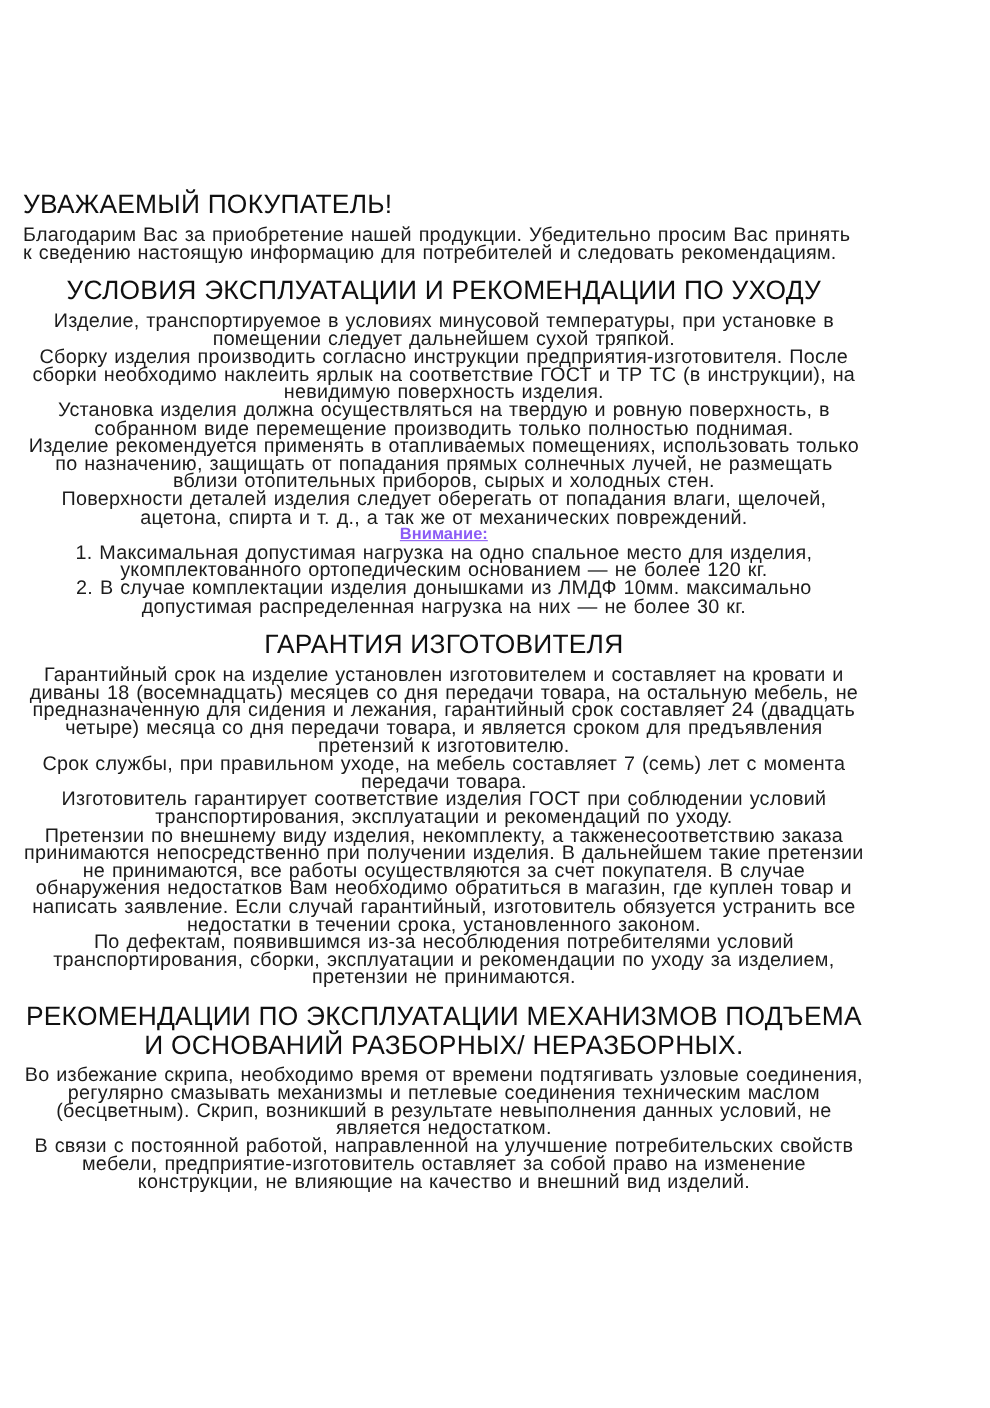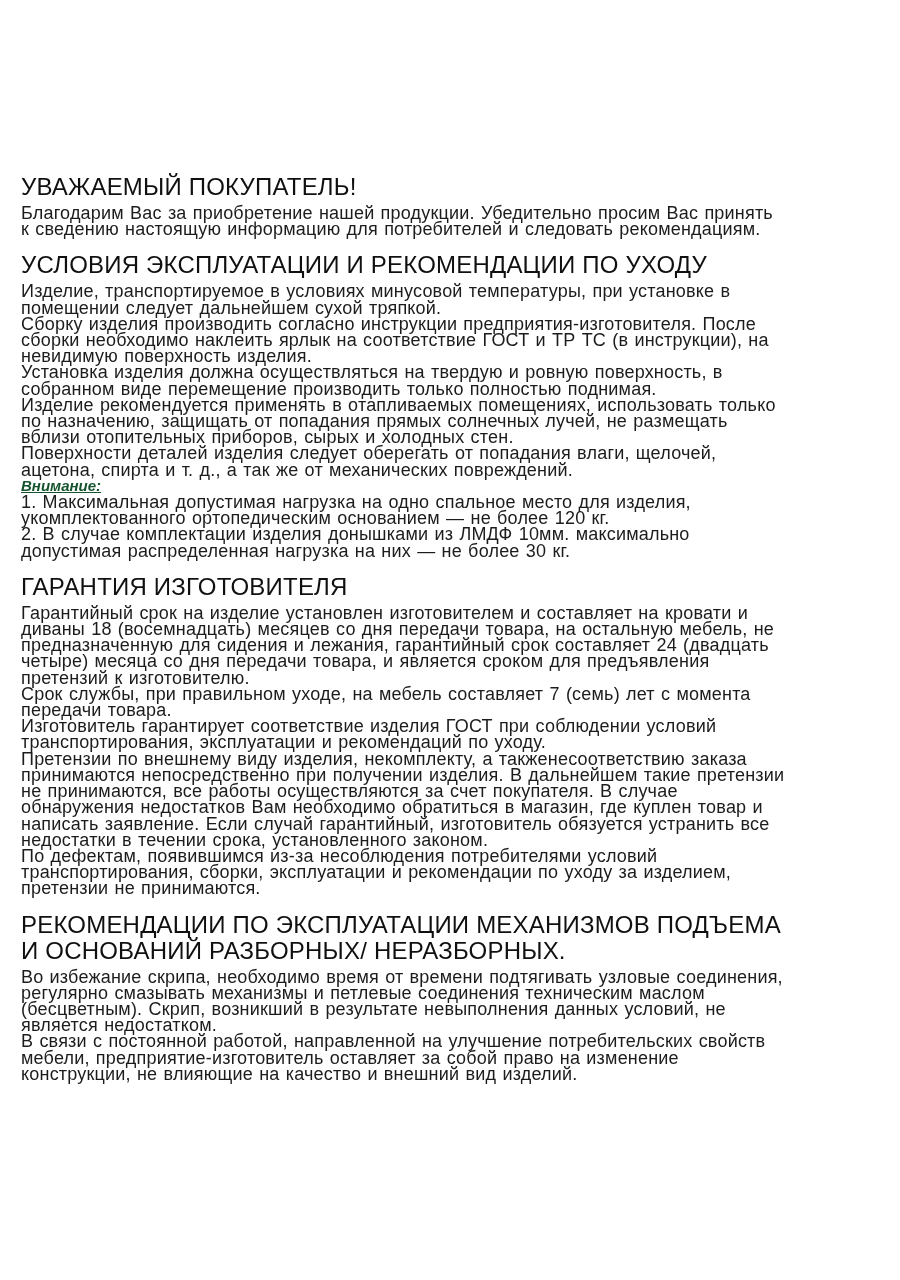--- a/index.html
+++ b/index.html
@@ -18,20 +18,21 @@
     box-sizing: border-box;
     width: 804px;
     padding: 174px 18px 0 21px;
   }
   section {
     margin: 0;
     padding: 0;
   }
   section.spaced {
     margin-top: 15px;
+    text-align: center;
   }
   .sec-heading {
     margin: 0 0 5px 0;
     font-size: 24px;
     line-height: 26px;
     font-weight: 400;
     letter-spacing: 0.2px;
     color: #101010;
   }
   .sec-heading.two-line {
@@ -44,22 +45,21 @@
     letter-spacing: 0.2px;
     word-spacing: 1px;
     color: #1c1c1c;
   }
   .attention-label {
     margin: 0;
     font-size: 15px;
     line-height: 16.2px;
     font-weight: 700;
     text-decoration: underline;
-    color: #14532d;
-    font-style: italic;
+    color: #8b5cf6;
   }
 </style>
 </head>
 <body>
 
 <div class="doc">
 
   <section>
     <h1 class="sec-heading">УВАЖАЕМЫЙ ПОКУПАТЕЛЬ!</h1>
     <p class="body-par">Благодарим Вас за приобретение нашей продукции. Убедительно просим Вас принять к сведению настоящую информацию для потребителей и следовать рекомендациям.</p>

